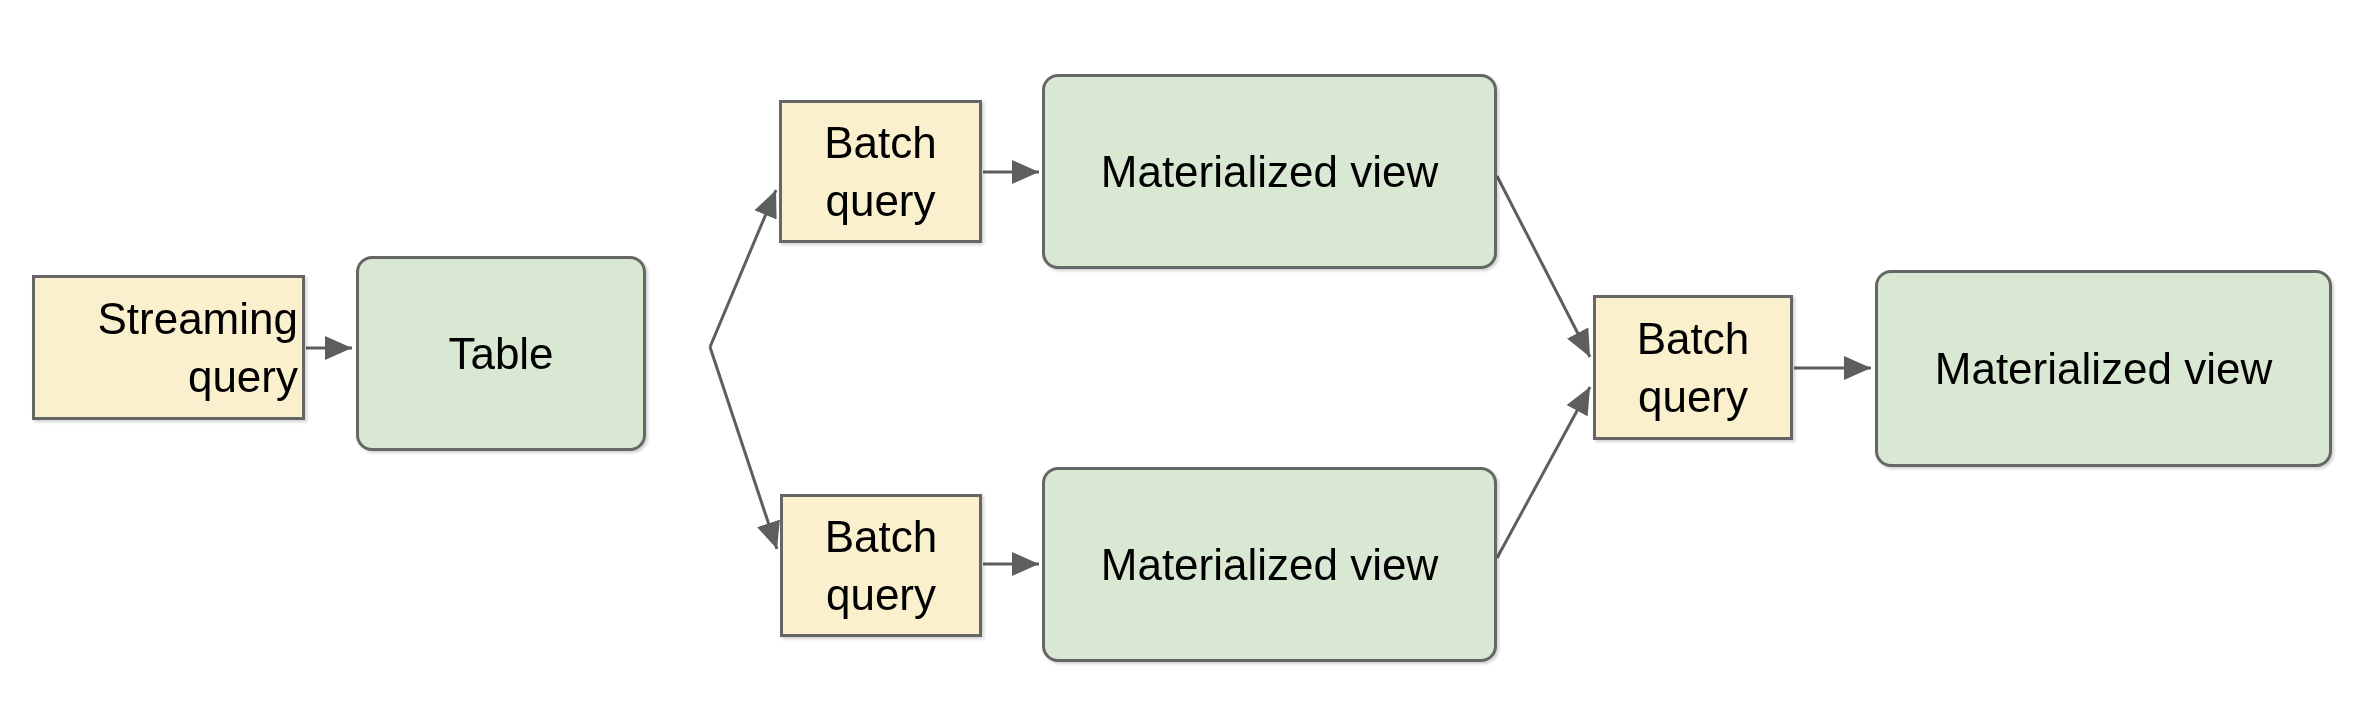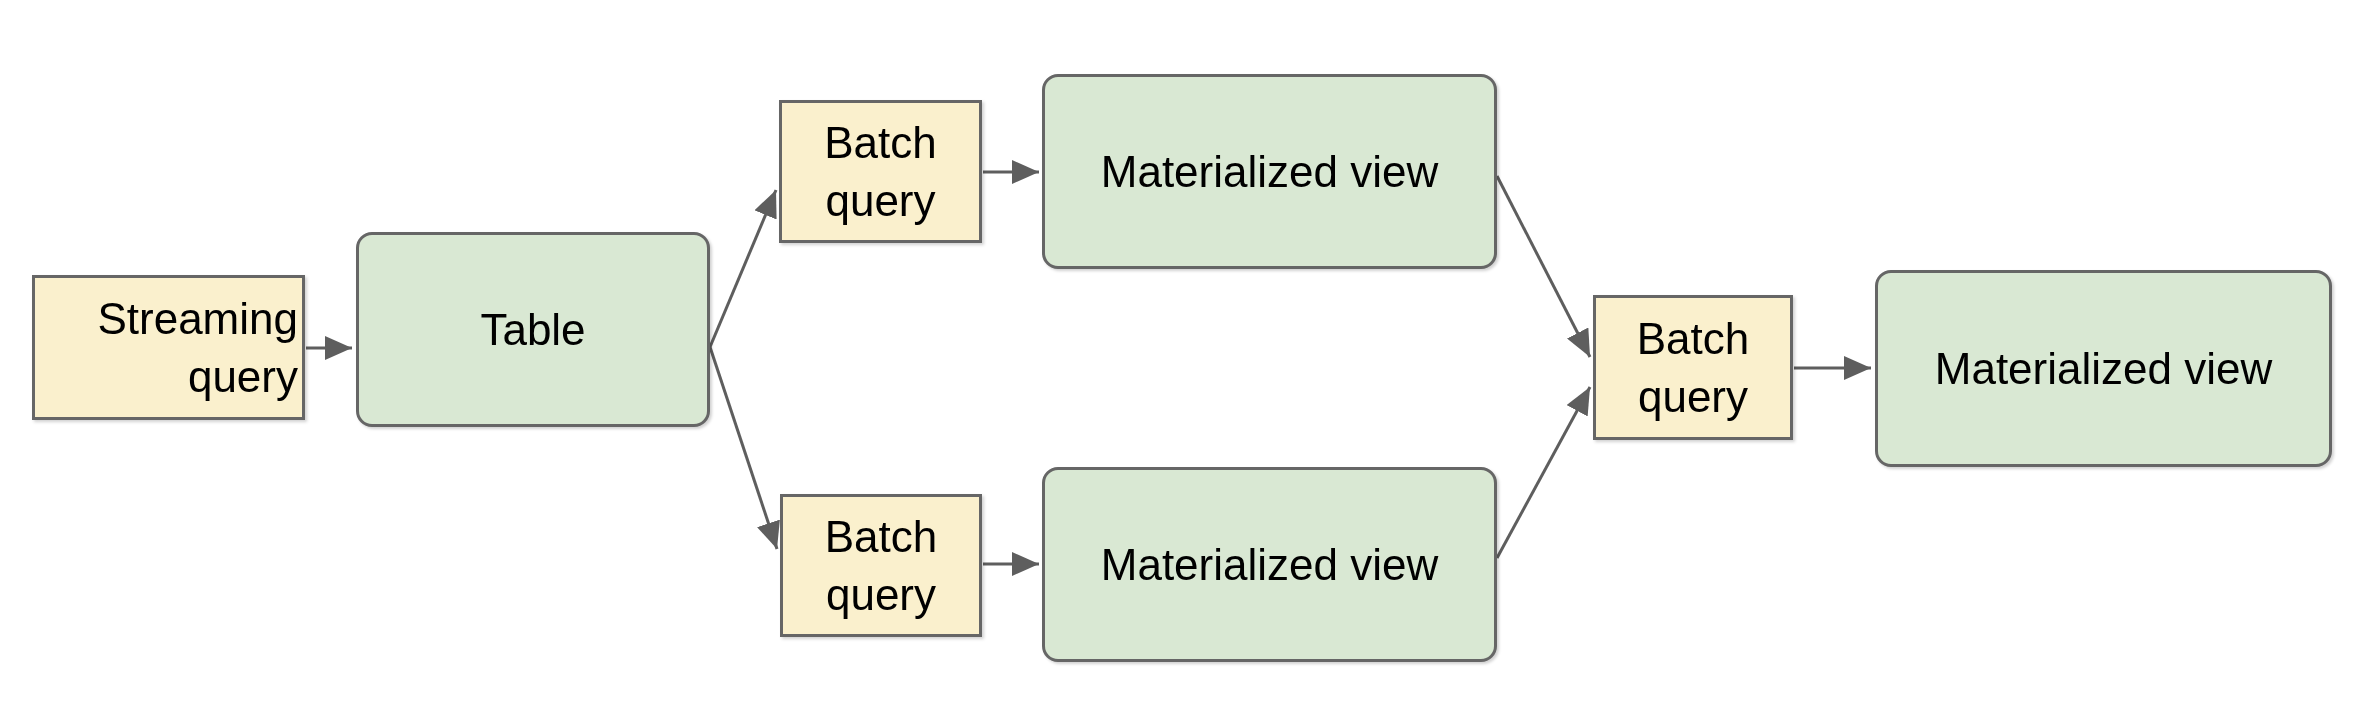--- a/index.html
+++ b/index.html
@@ -73,21 +73,21 @@
     <line x1="983" y1="564" x2="1039" y2="564" marker-end="url(#arrowhead)"></line>
     <line x1="1497" y1="176" x2="1590" y2="357" marker-end="url(#arrowhead)"></line>
     <line x1="1497" y1="558" x2="1590" y2="387" marker-end="url(#arrowhead)"></line>
     <line x1="1794" y1="368" x2="1871" y2="368" marker-end="url(#arrowhead)"></line>
   </svg>
 
   <div class="node query" style="left:32px;   top:275px; width:273px; height:145px;text-align:right;">
     <span class="label">Streaming query</span>
   </div>
 
-  <div class="node view" style="left:356px;  top:232px; width:354px; height:195px;">
+  <div class="node view" style="left:356px;  top:256px; width:290px; height:195px;">
     <span class="label">Table</span>
   </div>
 
   <div class="node query" style="left:779px;  top:100px; width:203px; height:143px;">
     <span class="label">Batch query</span>
   </div>
 
   <div class="node view" style="left:1042px; top:74px;  width:455px; height:195px;">
     <span class="label">Materialized view</span>
   </div>

